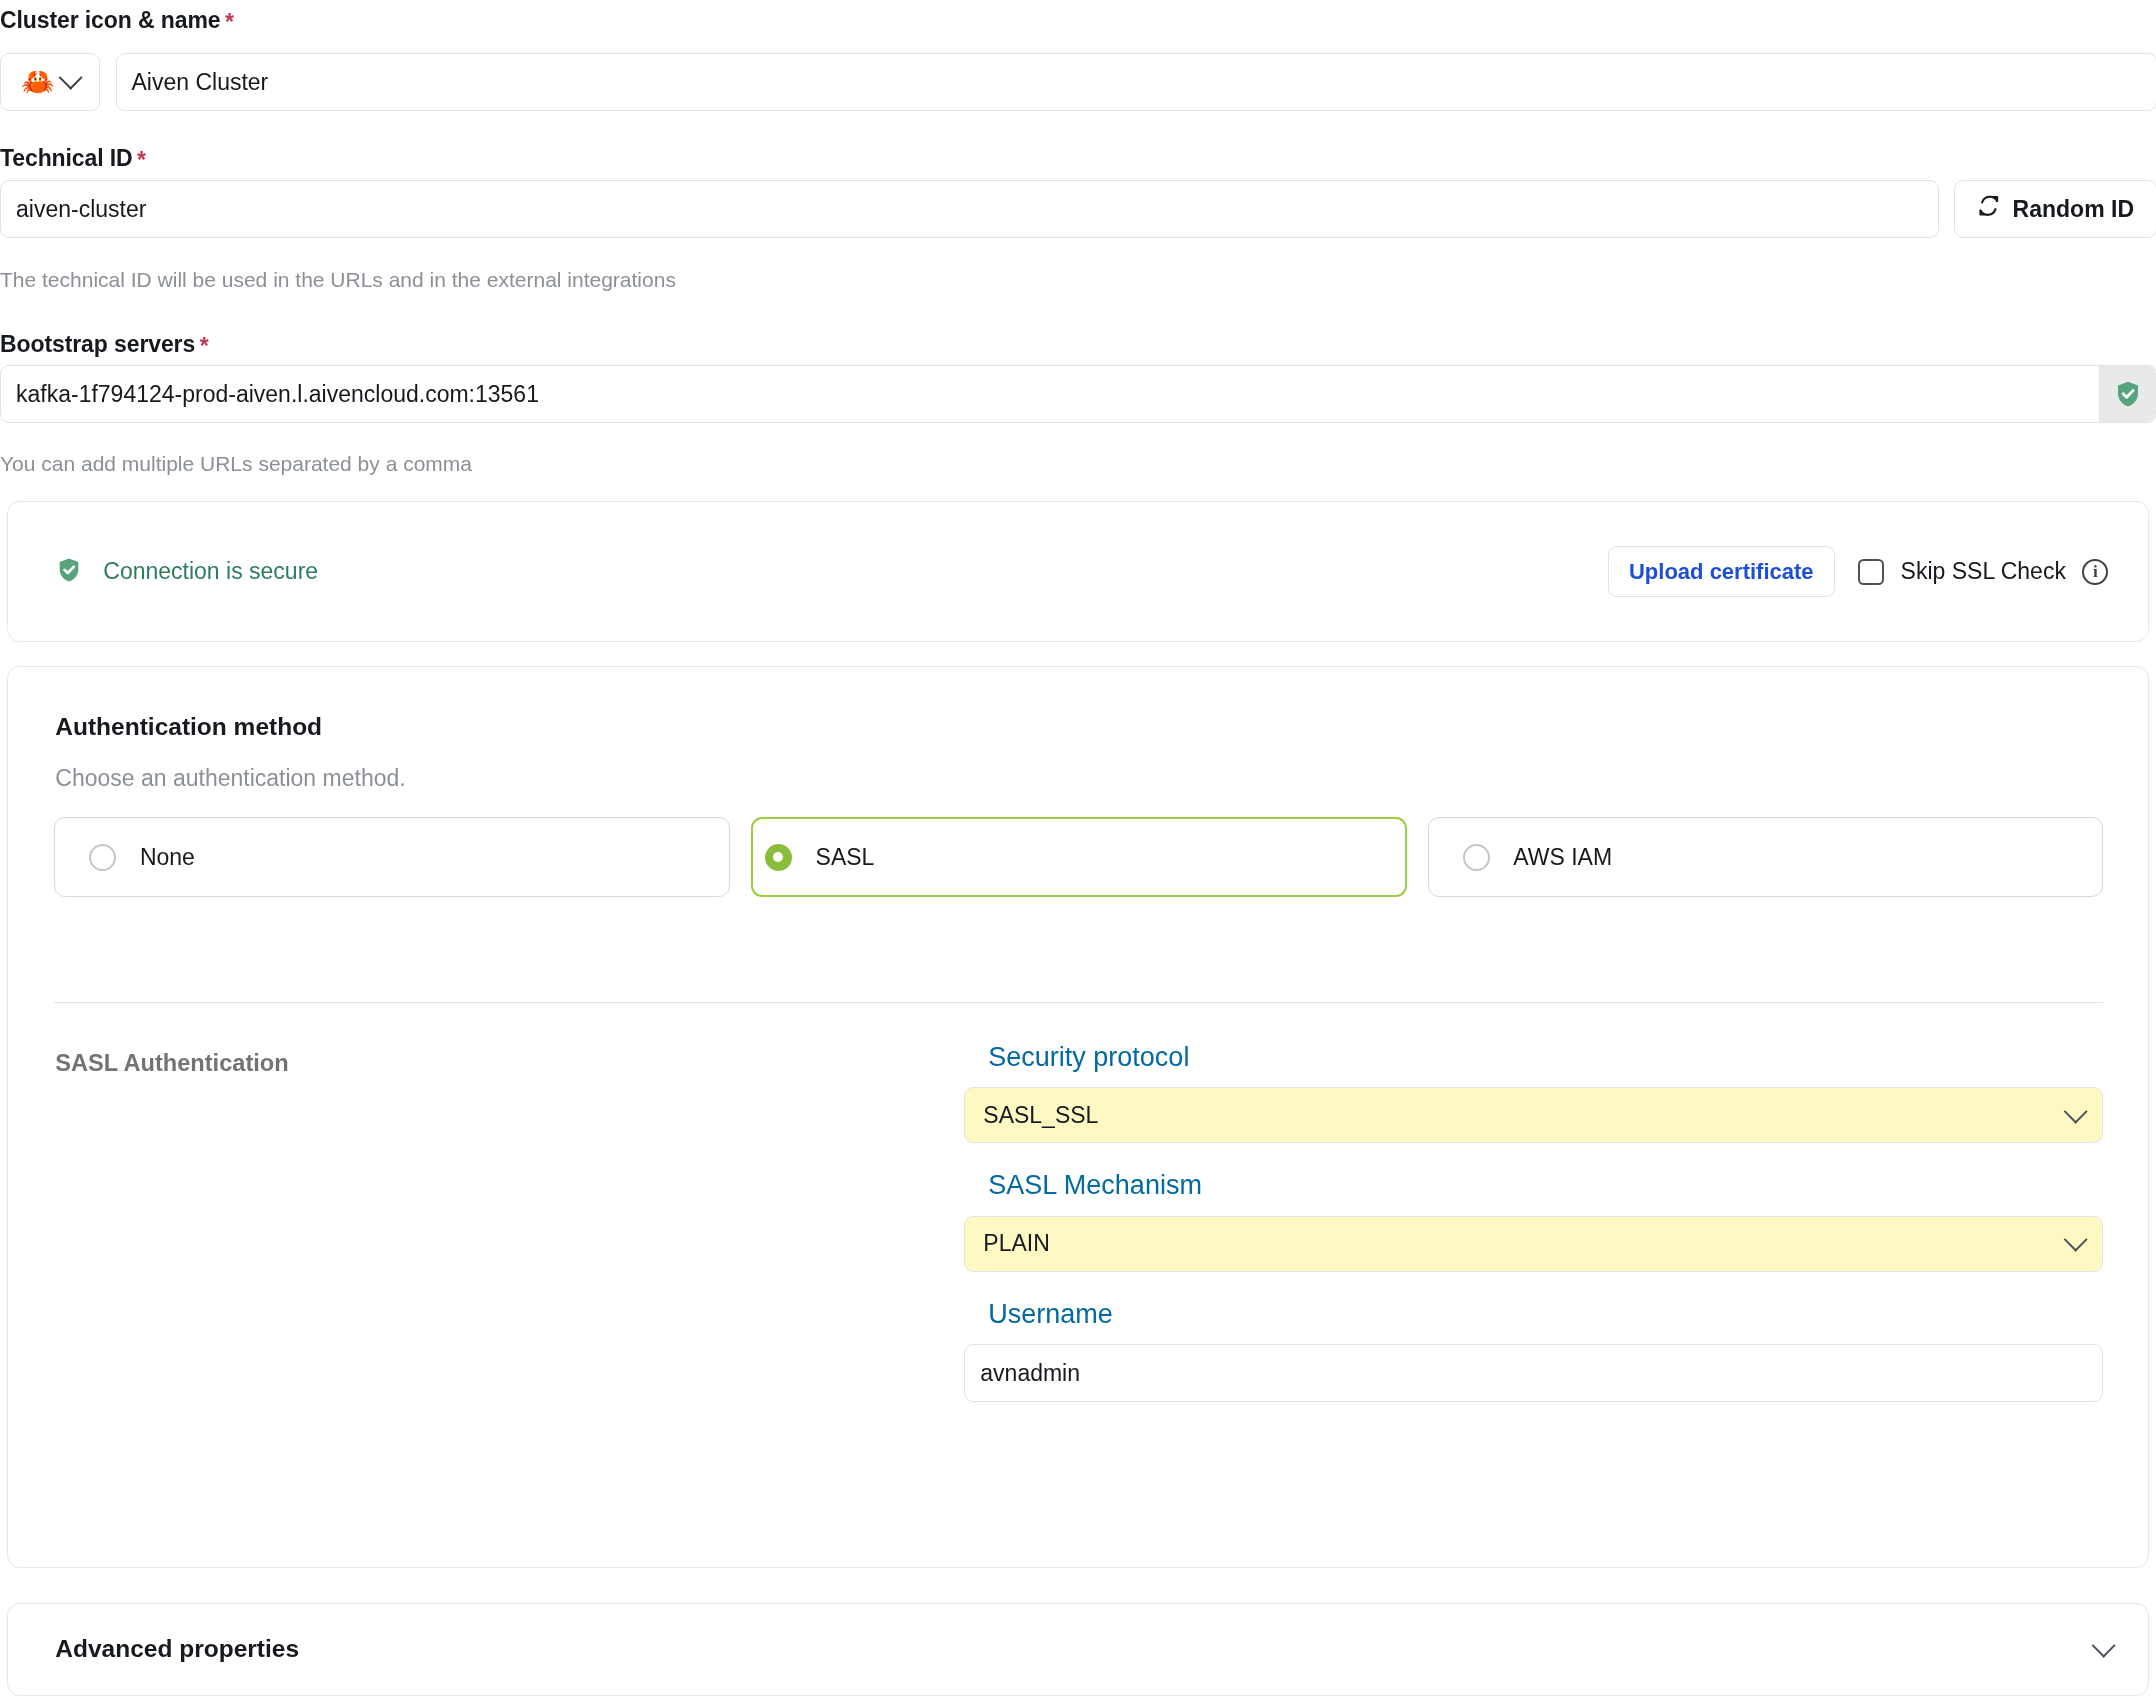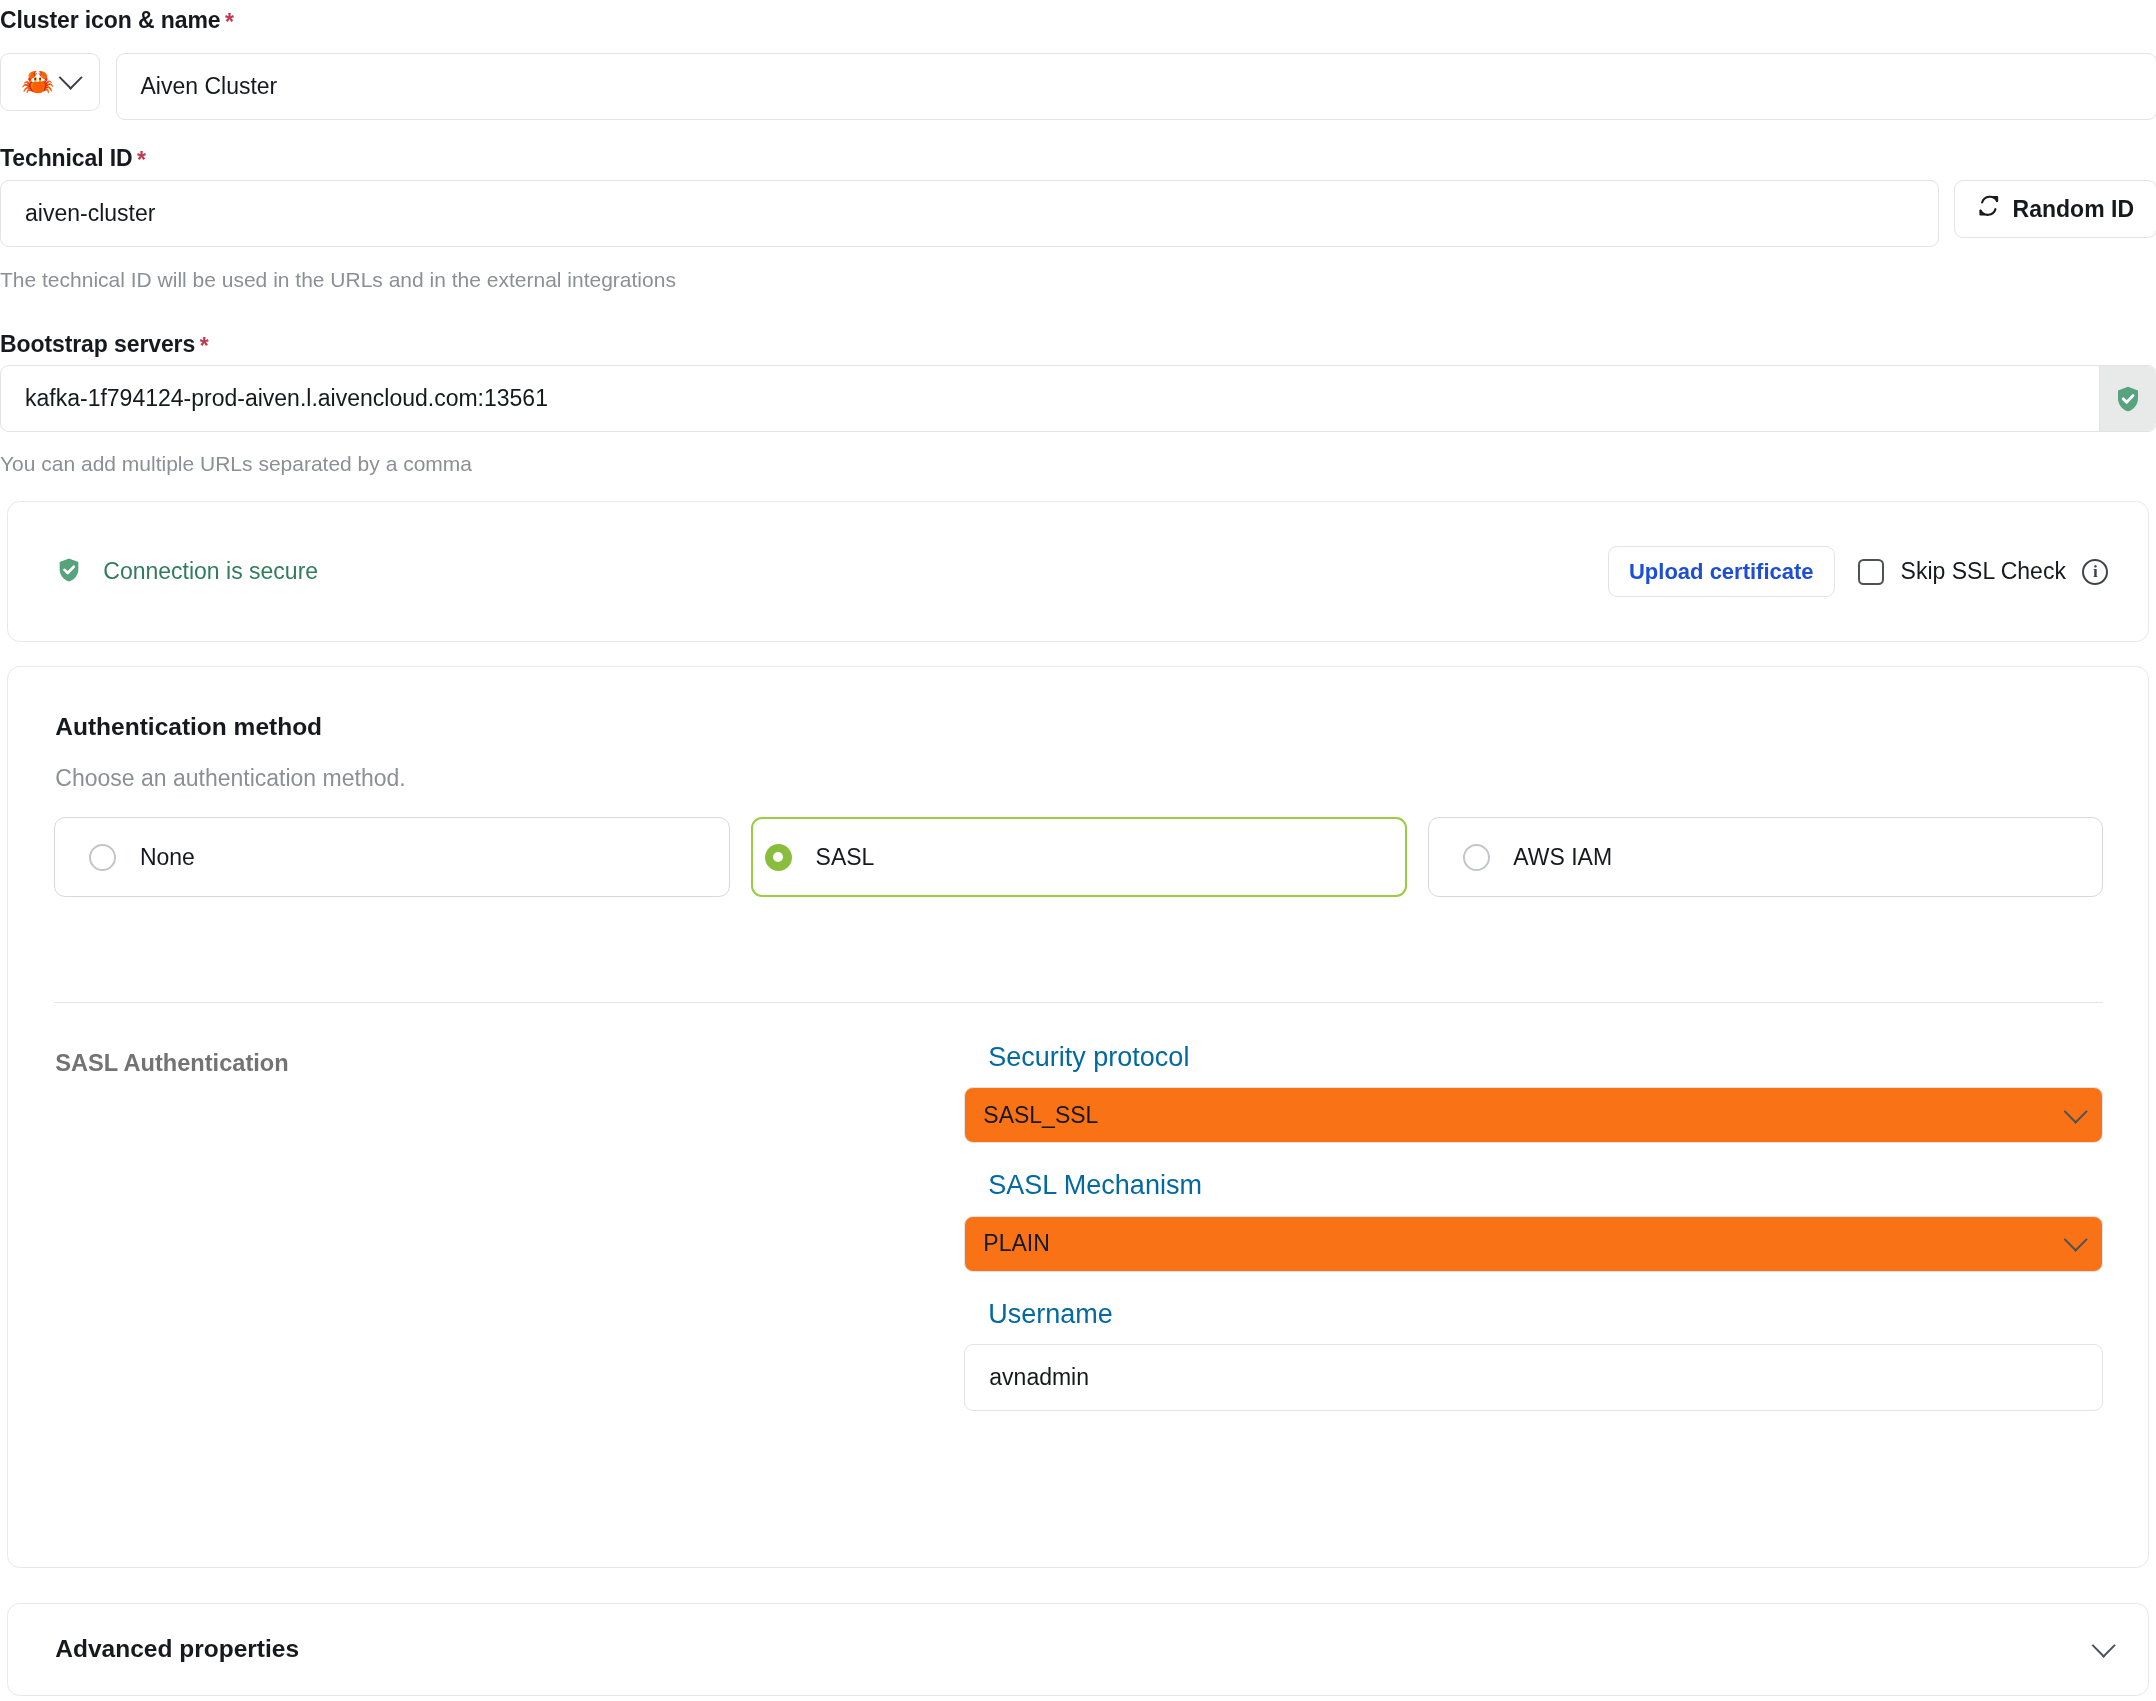--- a/index.html
+++ b/index.html
@@ -40,24 +40,24 @@
     font-size: 21px;
     color: #8b9096;
     line-height: 1;
   }
 
   
   .txt-input {
     border: 1.4px solid #e1e3e6;
     border-radius: 9px;
     background: #ffffff;
-    height: 67px;
-    display: flex;
-    align-items: center;
-    padding: 0 24px;
+    height: 58px;
+    display: flex;
+    align-items: center;
+    padding: 0 15px;
     font-size: 23px;
     color: #16191d;
     font-family: "Liberation Sans", sans-serif;
   }
   .txt-input.has-adorn { padding-right: 0; }
 
   
   .row-icon-name {
     position: absolute;
     left: 0;
@@ -316,21 +316,21 @@
     font-size: 27px;
     color: #0369a1;
     line-height: 1;
     margin-bottom: 16.4px;
     display: block;
     margin-left: 24px;
   }
   .select-box {
     border: 1.4px solid #e1e3e6;
     border-radius: 9px;
-    background: #f97316;
+    background: #fef9c3;
     height: 56px;
     display: flex;
     align-items: center;
     padding: 0 18px;
     font-size: 23px;
     color: #16191d;
     cursor: pointer;
   }
   .select-box .sel-val { flex: 1; }
   .gap-sm { height: 29px; }

